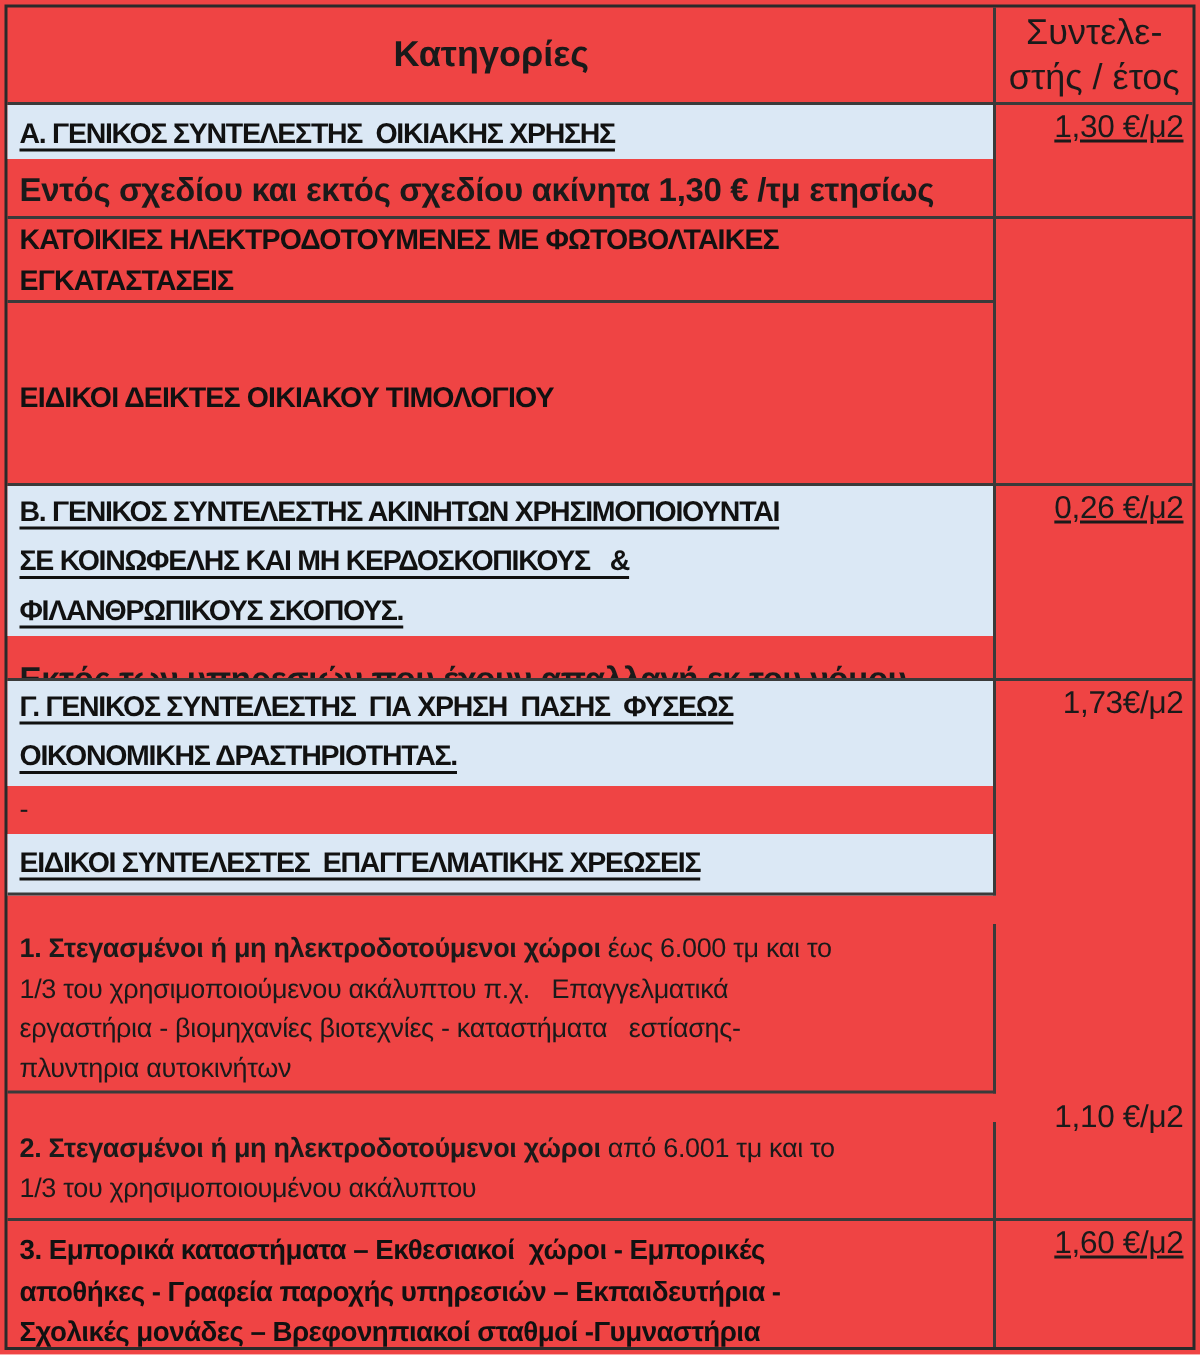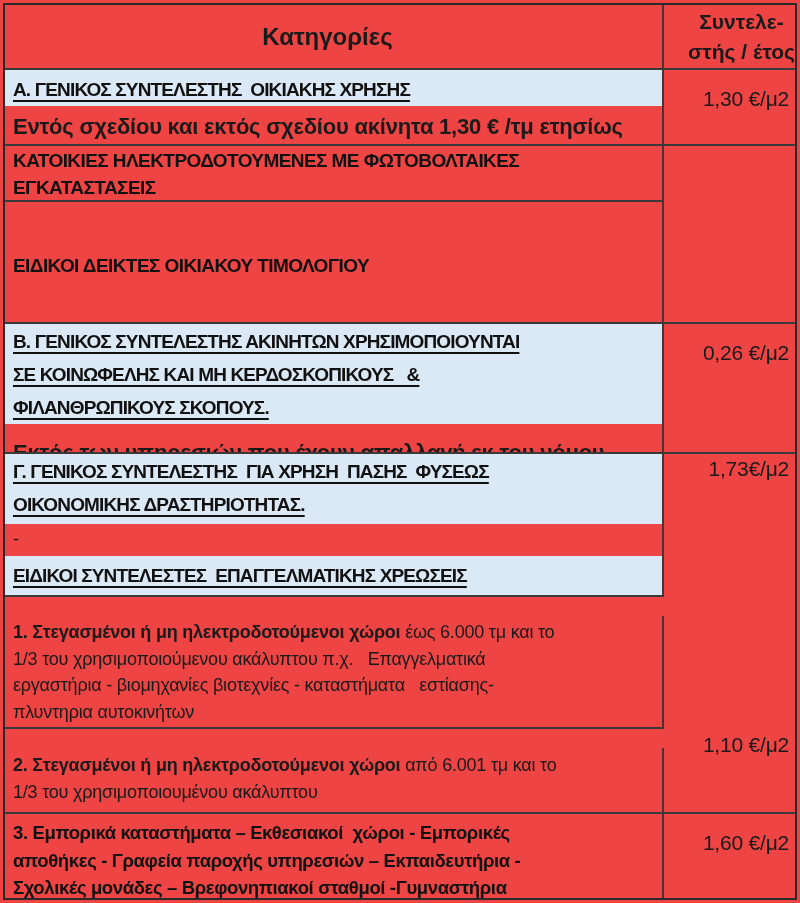--- a/index.html
+++ b/index.html
@@ -14,34 +14,34 @@
     grid-template-columns:659px 1fr;
     grid-template-rows:65px 36px 40px 56px 122px 100px 30px 70px 32px 41px 132px 85px 1fr;
   }
   .cell{box-sizing:border-box;overflow:hidden;white-space:pre-wrap;}
   .lcell{border-right:2px solid #3a3a3a;padding-left:8px;padding-right:12px;}
   .bb{border-bottom:2px solid #3a3a3a;}
   .blue{background:#dbe8f5;}
   
   .h-left{display:flex;align-items:center;justify-content:center;
           font-weight:bold;font-size:24px;padding-left:0;}
-  .h-right{display:flex;align-items:center;justify-content:flex-end;text-align:center;
-           font-size:21px;line-height:30px;font-weight:bold;}
+  .h-right{display:flex;align-items:center;justify-content:center;text-align:center;
+           font-size:24px;line-height:30px;}
   
   .t{font-weight:bold;font-size:19px;letter-spacing:-0.045em;line-height:33px;color:#111;}
   .u{text-decoration:underline;text-decoration-thickness:2px;text-underline-offset:4px;}
   
   .body{font-size:22px;letter-spacing:-0.01em;line-height:29px;font-weight:bold;}
   .boldcap{font-weight:bold;font-size:19px;letter-spacing:-0.03em;line-height:27px;color:#111;}
   
   .item{font-size:18px;letter-spacing:-0.012em;line-height:26.5px;margin-top:19px;}
   .item .lead{font-weight:bold;}
   .item3{font-weight:bold;font-size:18.5px;letter-spacing:-0.02em;line-height:27.5px;color:#111;}
   
-  .val{font-size:21px;text-align:right;padding:17px 6px 0 0;letter-spacing:-0.01em;}
+  .val{font-size:21px;text-align:right;padding:3px 6px 0 0;letter-spacing:-0.01em;text-decoration:underline;}
   .rel{position:relative;}
   .absval{position:absolute;right:0;left:0;text-align:right;padding-right:6px;font-size:21px;letter-spacing:-0.01em;}
   .pt1{padding-top:1px;}.pt2{padding-top:14px;}.pt3{padding-top:3px;}
   .pt4{padding-top:4px;}.pt5{padding-top:5px;}.pt6{padding-top:6px;}
   .para{margin-top:5px;font-weight:normal;font-size:19px;letter-spacing:-0.01em;line-height:29px;color:#1a1a1a;}
   .dash{font-size:18px;line-height:22px;}
 </style>
 </head>
 <body>
 

